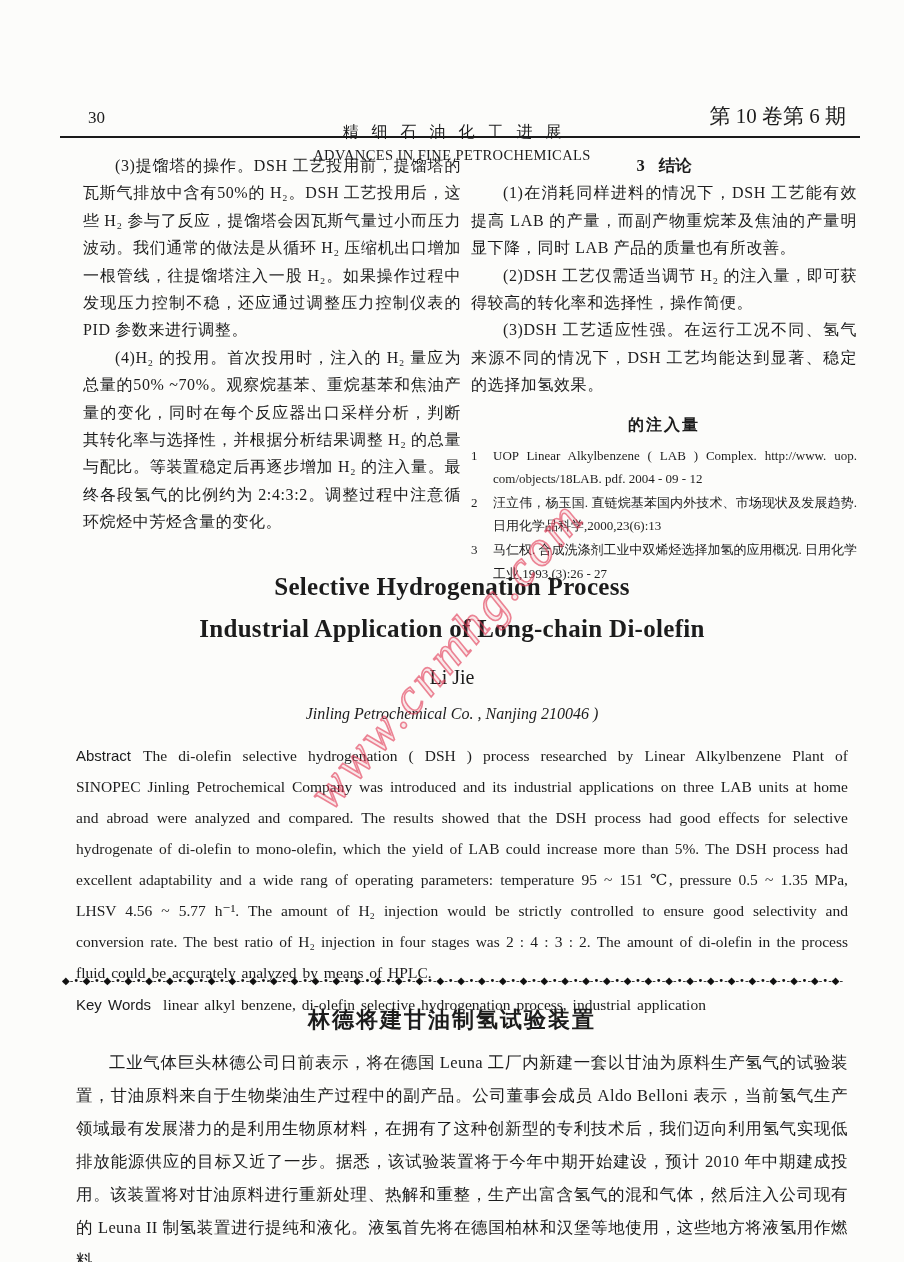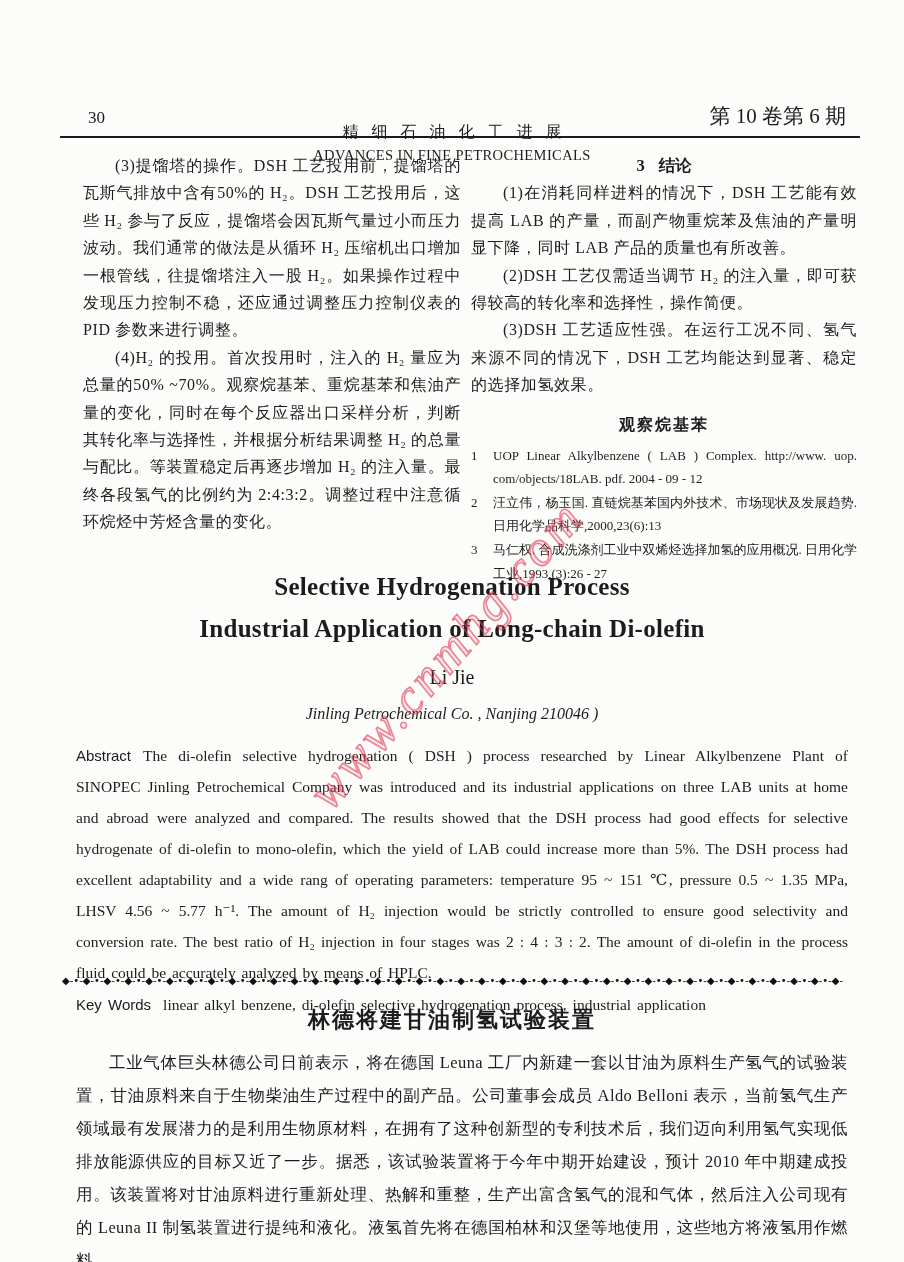--- a/index.html
+++ b/index.html
@@ -74,21 +74,21 @@
       <p class="cjk-p">(3)提馏塔的操作。DSH 工艺投用前，提馏塔的瓦斯气排放中含有50%的 H₂。DSH 工艺投用后，这些 H₂ 参与了反应，提馏塔会因瓦斯气量过小而压力波动。我们通常的做法是从循环 H₂ 压缩机出口增加一根管线，往提馏塔注入一股 H₂。如果操作过程中发现压力控制不稳，还应通过调整压力控制仪表的 PID 参数来进行调整。</p>
       <p class="cjk-p">(4)H₂ 的投用。首次投用时，注入的 H₂ 量应为总量的50% ~70%。观察烷基苯、重烷基苯和焦油产量的变化，同时在每个反应器出口采样分析，判断其转化率与选择性，并根据分析结果调整 H₂ 的总量与配比。等装置稳定后再逐步增加 H₂ 的注入量。最终各段氢气的比例约为 2:4:3:2。调整过程中注意循环烷烃中芳烃含量的变化。</p>
     </div>
     <div class="col-right">
       <div class="sec-head">
         <span class="sec-no">3</span><span>结论</span>
       </div>
       <p class="cjk-p">(1)在消耗同样进料的情况下，DSH 工艺能有效提高 LAB 的产量，而副产物重烷苯及焦油的产量明显下降，同时 LAB 产品的质量也有所改善。</p>
       <p class="cjk-p">(2)DSH 工艺仅需适当调节 H₂ 的注入量，即可获得较高的转化率和选择性，操作简便。</p>
       <p class="cjk-p">(3)DSH 工艺适应性强。在运行工况不同、氢气来源不同的情况下，DSH 工艺均能达到显著、稳定的选择加氢效果。</p>
-      <div class="refs-title">观察烷基苯</div>
+      <div class="refs-title">的注入量</div>
       <div class="ref">
         <span class="ref-no">1</span>
         <span class="ref-text">UOP Linear Alkylbenzene ( LAB ) Complex. http://www. uop. com/objects/18LAB. pdf. 2004 - 09 - 12</span>
       </div>
       <div class="ref">
         <span class="ref-no">2</span>
         <span class="ref-text">汪立伟，杨玉国. 直链烷基苯国内外技术、市场现状及发展趋势. 日用化学品科学,2000,23(6):13</span>
       </div>
       <div class="ref">
         <span class="ref-no">3</span>

